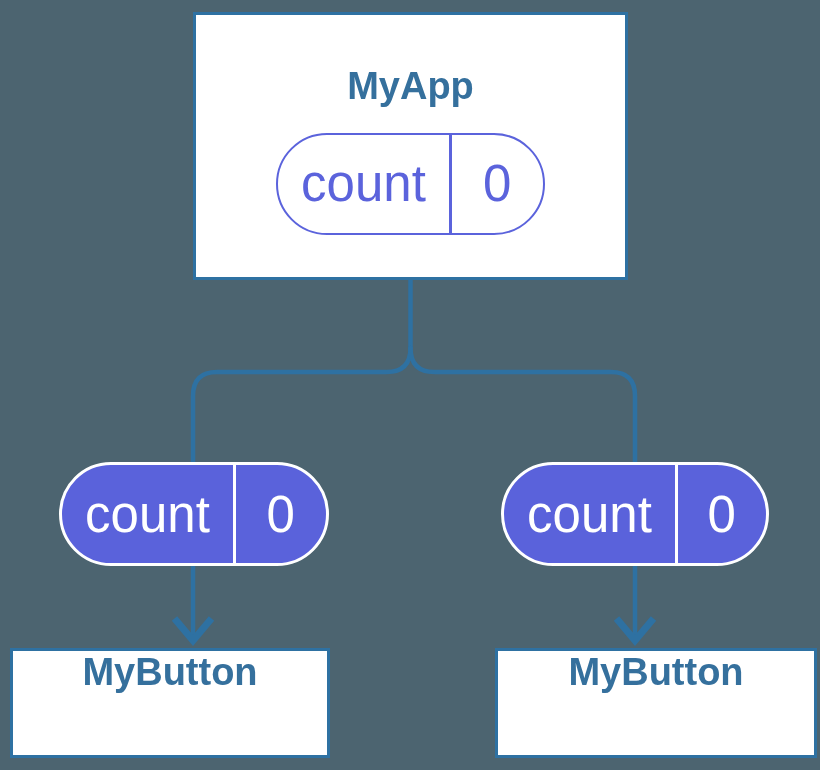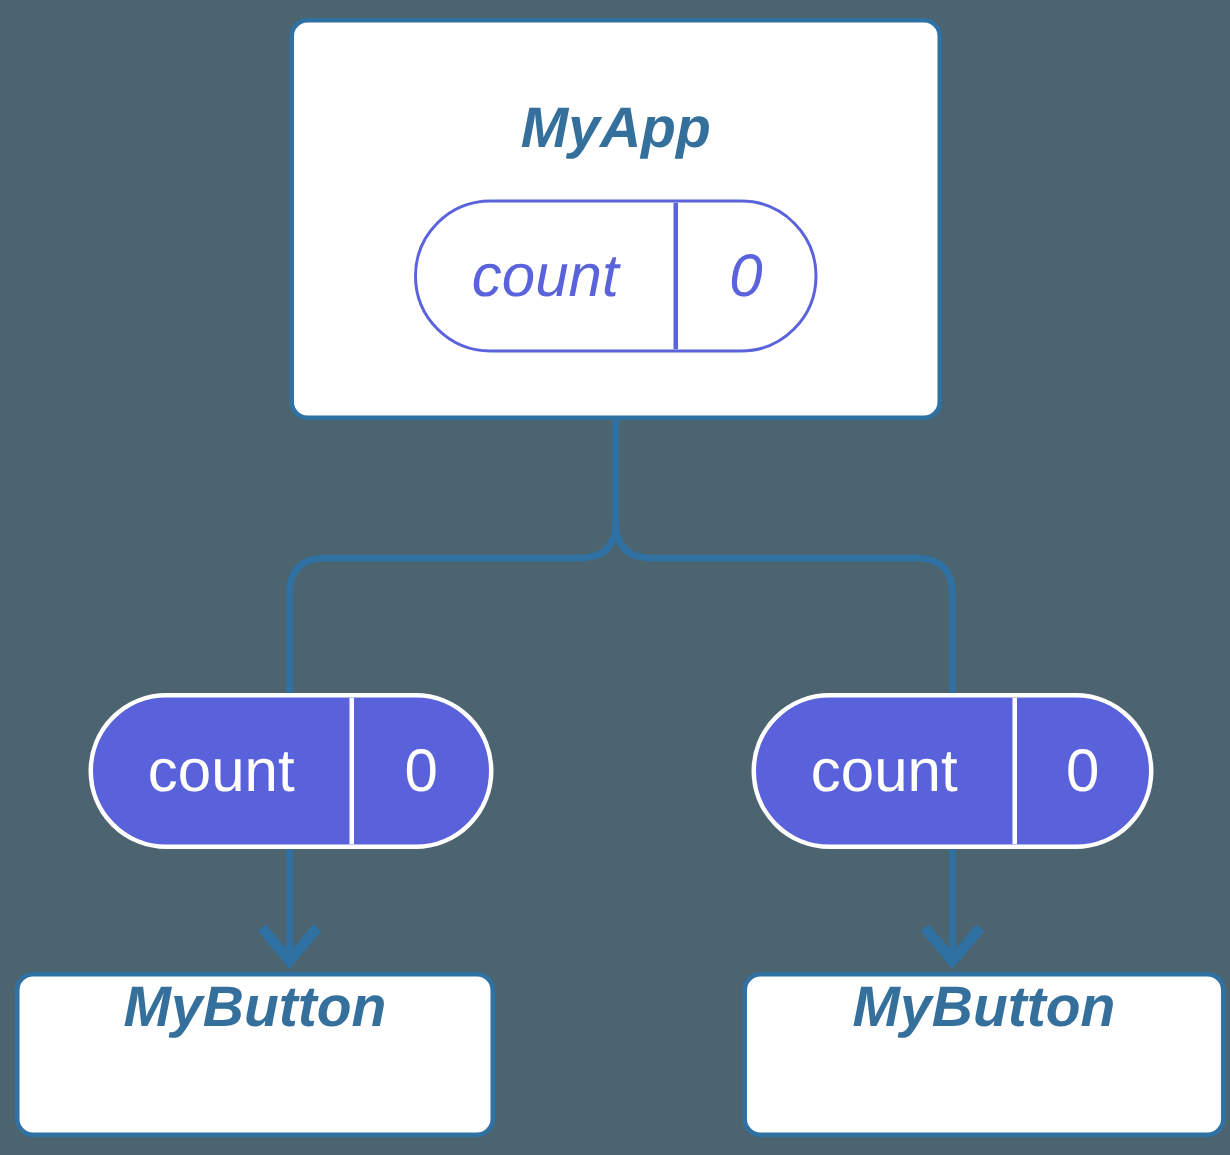--- a/index.html
+++ b/index.html
@@ -17,26 +17,25 @@
     position: absolute;
     left: 0; top: 0;
     width: 820px; height: 770px;
     display: block;
   }
 
   .card {
     position: absolute;
     background: #FFFFFF;
     border: 3px solid #2E71A2;
-    border-radius: 12px;
+    border-radius: 0;
     box-sizing: border-box;
     display: flex;
     flex-direction: column;
     align-items: center;
-    font-style: italic;
   }
 
   .card-title {
     color: #35709D;
     font-size: 38px;
     font-weight: 600;
     line-height: 1.15;
     white-space: nowrap;
   }
 
@@ -52,21 +51,21 @@
     display: flex;
     align-items: stretch;
     border-radius: 999px;
     overflow: hidden;
   }
 
   .pill-section {
     display: flex;
     align-items: center;
     justify-content: center;
-    font-size: 40px;
+    font-size: 51px;
     line-height: 1;
   }
   .pill-name { width: 171px; flex: 0 0 171px; }
   .pill-value { flex: 1 1 auto; }
 
   .outline-pill {
     margin-top: 24px;
     width: 269px;
     height: 102px;
     background: #FFFFFF;

